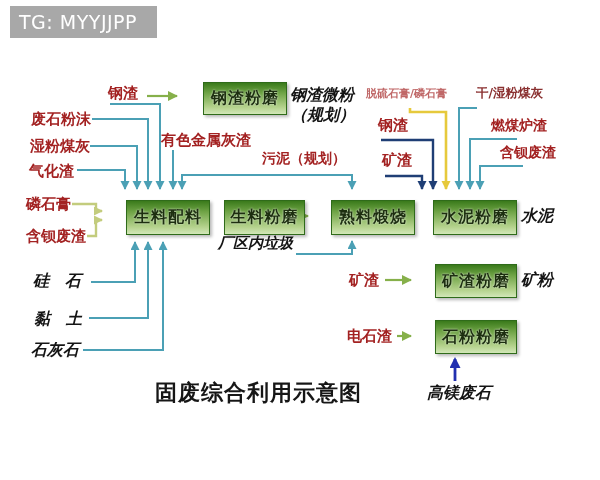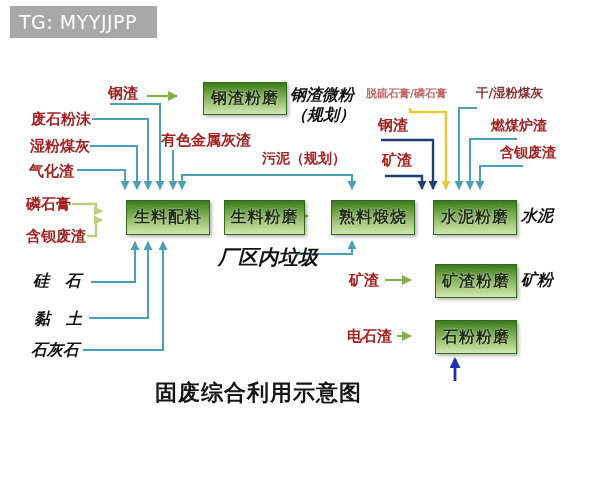--- a/index.html
+++ b/index.html
@@ -134,28 +134,29 @@
   <div class="lbl" style="left:30px;top:138px;">湿粉煤灰</div>
   <div class="lbl" style="left:29px;top:163px;">气化渣</div>
   <div class="lbl" style="left:26px;top:196px;">磷石膏</div>
   <div class="lbl" style="left:26px;top:228px;">含钡废渣</div>
   <div class="lbl" style="left:161px;top:132px;">有色金属灰渣</div>
   <div class="lbl small" style="left:262px;top:150px;">污泥（规划）</div>
 
   <div class="lbl black" style="left:33px;top:272px;">硅　石</div>
   <div class="lbl black" style="left:34px;top:310px;">黏　土</div>
   <div class="lbl black" style="left:31px;top:341px;">石灰石</div>
-  <div class="lbl black" style="left:218px;top:246px;font-size:20px;">厂区内垃圾</div>
+  <div class="lbl black" style="left:218px;top:235px;font-size:15px;">厂区内垃圾</div>
 
   <div class="lbl pink" style="left:366px;top:88px;">脱硫石膏/磷石膏</div>
   <div class="lbl dark" style="left:476px;top:86px;">干/湿粉煤灰</div>
   <div class="lbl" style="left:378px;top:117px;">钢渣</div>
   <div class="lbl small" style="left:491px;top:117px;">燃煤炉渣</div>
   <div class="lbl" style="left:382px;top:152px;">矿渣</div>
   <div class="lbl small" style="left:500px;top:144px;">含钡废渣</div>
 
   <div class="lbl black" style="left:521px;top:207px;">水泥</div>
   <div class="lbl" style="left:349px;top:272px;">矿渣</div>
   <div class="lbl black" style="left:521px;top:271px;">矿粉</div>
   <div class="lbl" style="left:347px;top:328px;">电石渣</div>
+  <div class="lbl black" style="left:427px;top:384px;">高镁废石</div>
 
   <div class="title">固废综合利用示意图</div>
 </div>
 
 </body></html>

